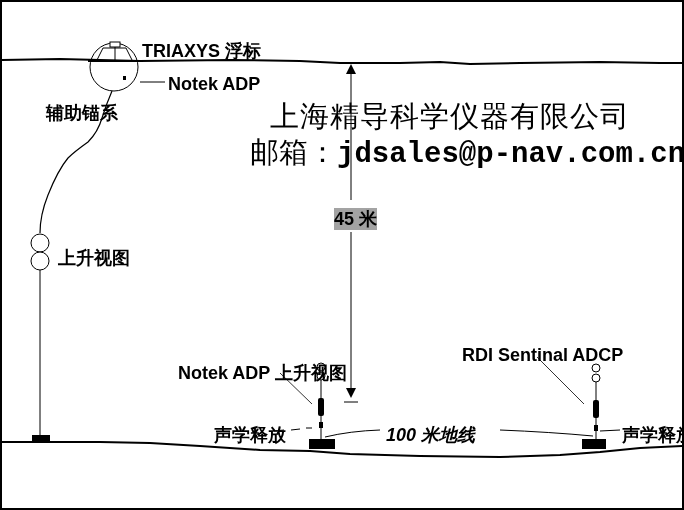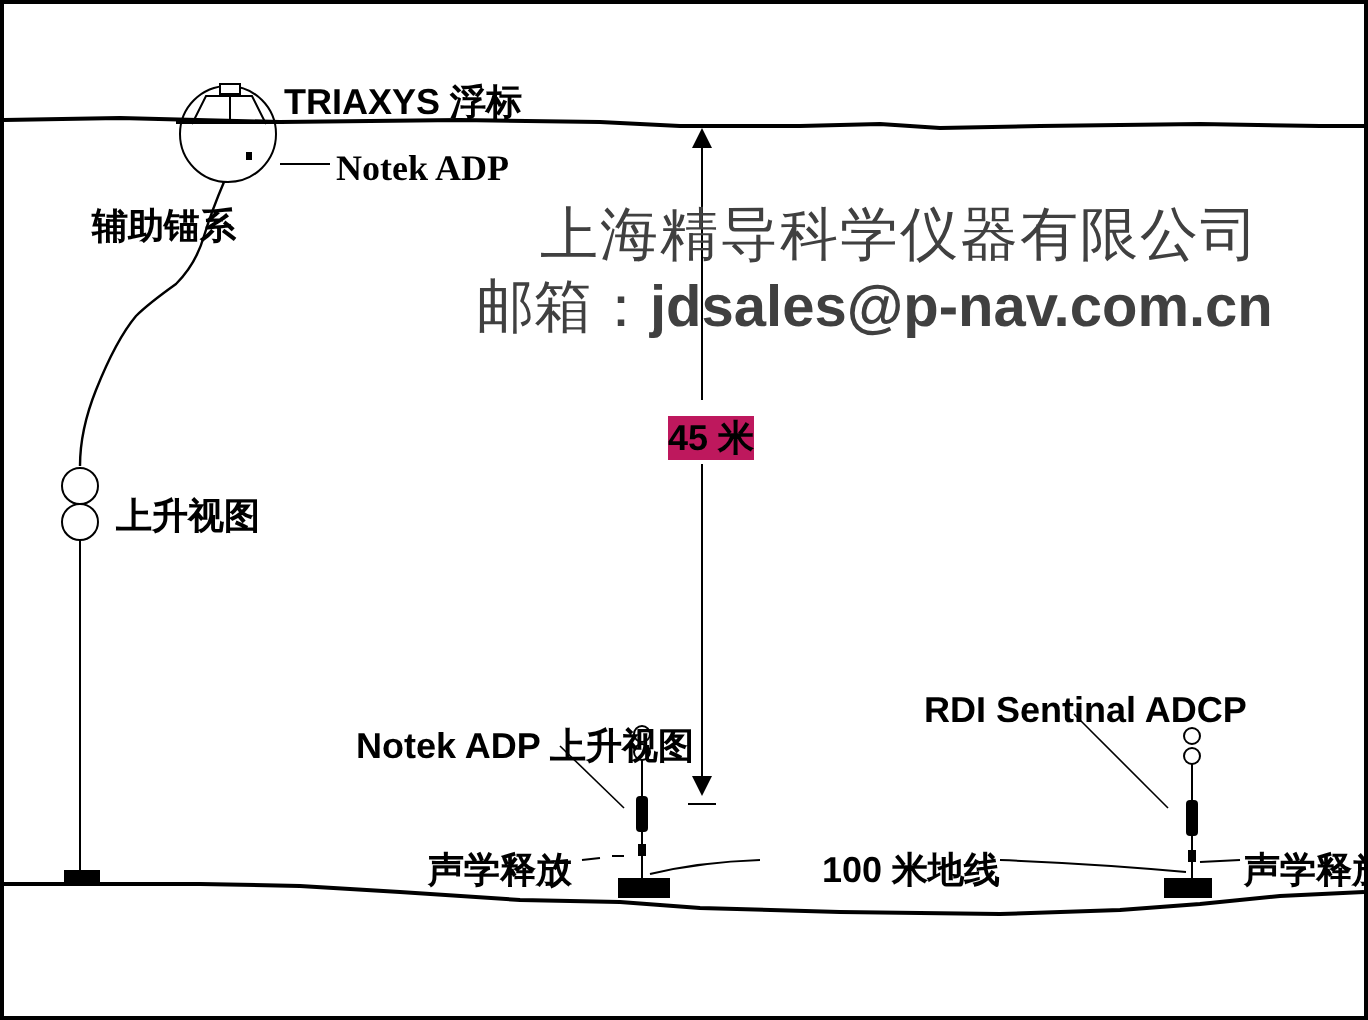--- a/index.html
+++ b/index.html
@@ -31,36 +31,36 @@
       position: absolute;
       font-weight: bold;
       color: #000;
       white-space: nowrap;
       font-family: "Liberation Sans", "DejaVu Sans", sans-serif;
       font-size: 18px;
       line-height: 1;
     }
     .company {
       position: absolute;
-      color: #404040;
+      color: #000000;
       white-space: nowrap;
-      font-family: Liberation Sans, sans-serif;
+      font-family: Liberation Mono, monospace;
       line-height: 1;
     }
     .company-name {
       left: 270px; top: 104px;
       font-size: 29px;
       letter-spacing: 1px;
     }
     .company-email {
       left: 238px; top: 140px;
       font-size: 29px;
       font-weight: bold;
     }
-    .company-email .prefix { font-weight: normal; }
+    .company-email .prefix { font-weight: normal; margin-left: 12px; }
   </style>
 </head>
 <body>
 
 <div class="frame"></div>
 
 <svg class="diagram" viewBox="0 0 684 510" xmlns="http://www.w3.org/2000/svg">
 
   <path d="M2 60 L60 59 L140 61 L230 60 L300 61 L340 63 L400 63 L440 62 L470 64 L520 63 L600 62 L660 63 L682 63" fill="none" stroke="#000" stroke-width="2"></path>
 
@@ -119,26 +119,26 @@
   <path d="M325 437 Q350 431 380 430" fill="none" stroke="#000" stroke-width="1"></path>
   <path d="M500 430 Q550 432 593 436" fill="none" stroke="#000" stroke-width="1"></path>
 
   <line x1="280" y1="373" x2="312" y2="404" stroke="#000" stroke-width="0.8"></line>
   <line x1="537" y1="357" x2="584" y2="404" stroke="#000" stroke-width="0.8"></line>
   <path d="M274 431 L284 430 M291 430 L300 429 M306 428 L312 428" stroke="#000" stroke-width="1"></path>
   <line x1="600" y1="431" x2="620" y2="430" stroke="#000" stroke-width="1"></line>
 </svg>
 
 <div class="lbl" style="left:142px; top:42px;">TRIAXYS 浮标</div>
-<div class="lbl" style="left:168px; top:75px;font-family:Liberation Serif, serif;">Notek ADP</div>
+<div class="lbl" style="left:168px; top:75px;">Notek ADP</div>
 <div class="lbl" style="left:46px; top:104px;text-align:center;">辅助锚系</div>
 <div class="lbl" style="left:58px; top:249px;">上升视图</div>
-<div class="lbl" style="left:334px; top:208px; background:#be185d; padding:2px 0;">45 米</div>
+<div class="lbl" style="left:334px; top:208px; background:#a3a3a3; padding:2px 0;">45 米</div>
 <div class="lbl" style="left:142px; top:364px;padding-left:36px;">Notek ADP 上升视图</div>
 <div class="lbl" style="left:418px; top:346px;padding-left:44px;">RDI Sentinal ADCP</div>
 <div class="lbl" style="left:214px; top:426px;">声学释放</div>
-<div class="lbl" style="left:411px; top:426px;">100 米地线</div>
+<div class="lbl" style="left:386px; top:426px;font-style:italic;">100 米地线</div>
 <div class="lbl" style="left:622px; top:426px;">声学释放</div>
 
 <div class="company company-name">上海精导科学仪器有限公司</div>
 <div class="company company-email">
   <span class="prefix">邮箱：</span><span>jdsales@p-nav.com.cn</span>
 </div>
 
 </body></html>

